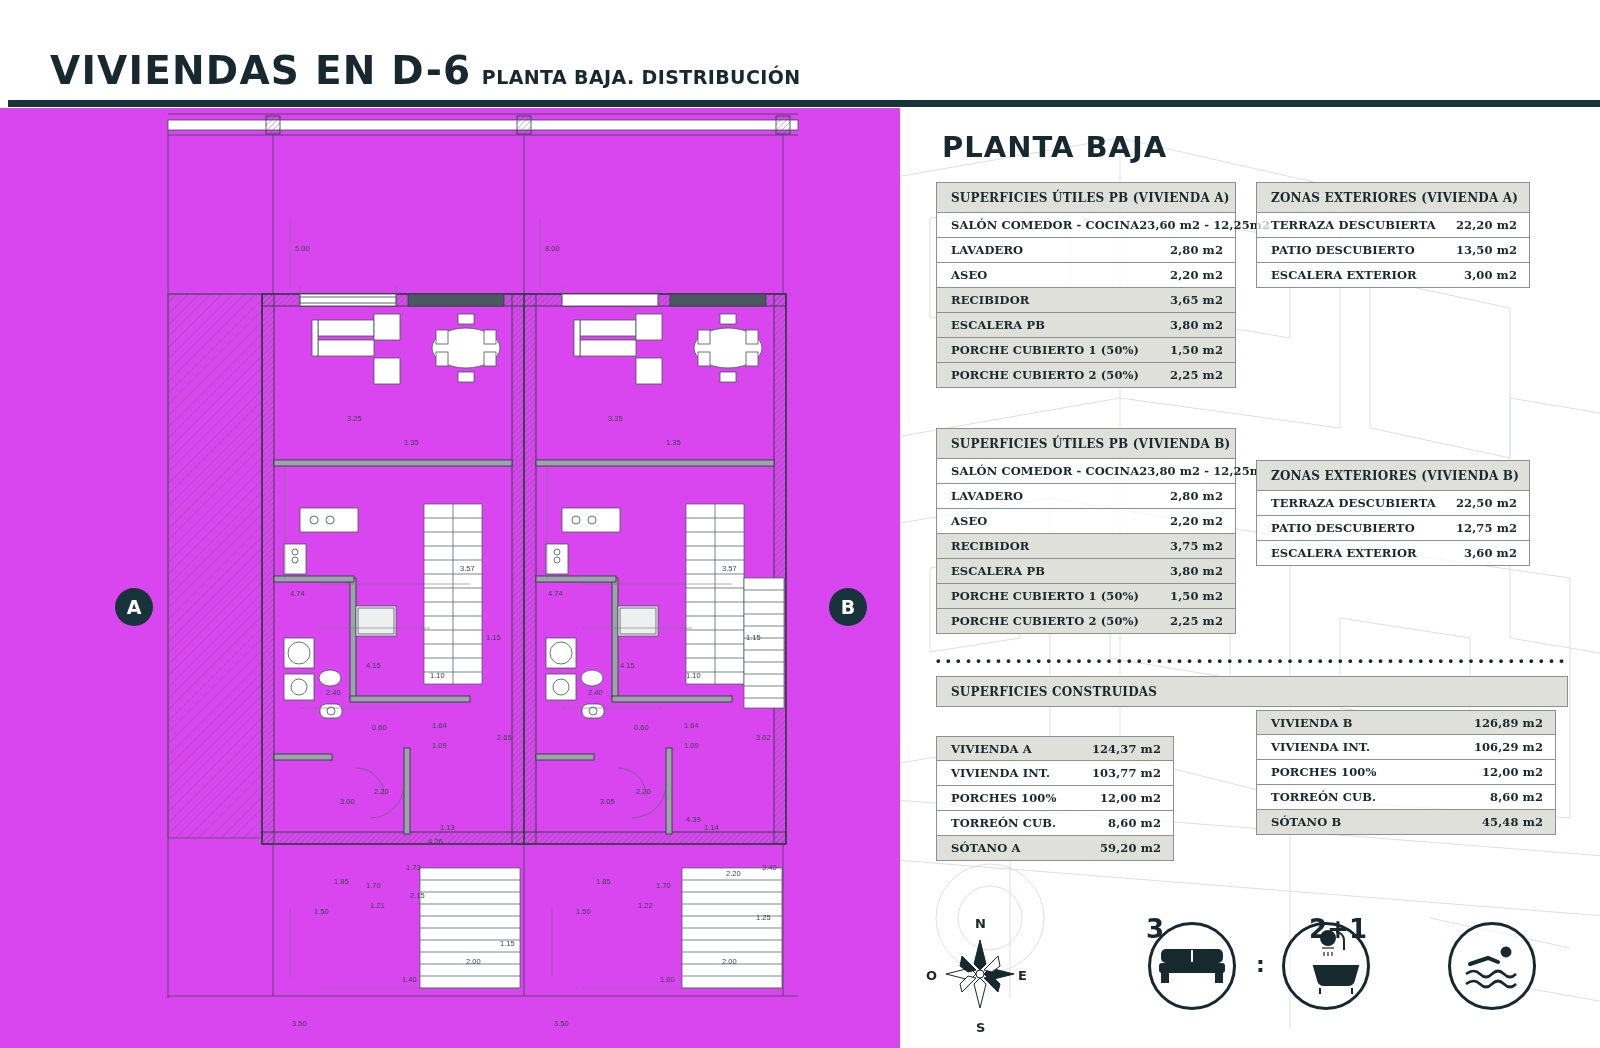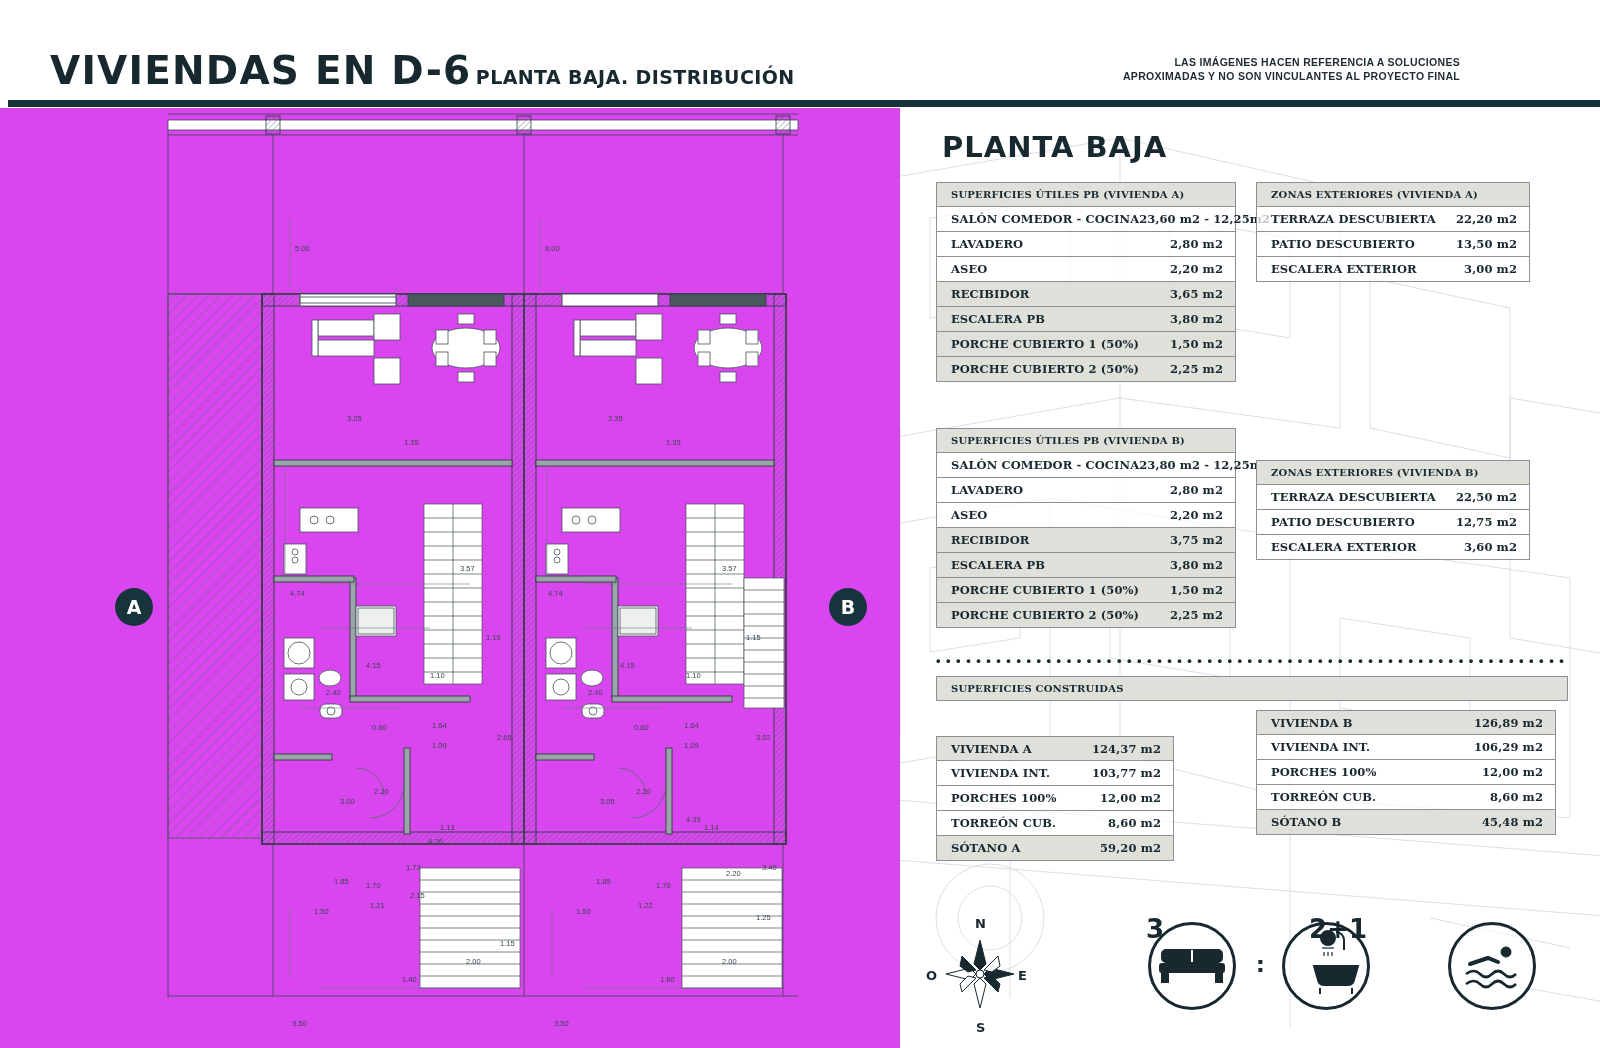--- a/index.html
+++ b/index.html
@@ -31,20 +31,21 @@
     font-size: 39px;
     letter-spacing: 1.2px;
     color: #17282f;
   }
   #main-title .t2 {
     font-family: "DejaVu Sans", sans-serif;
     font-weight: bold;
     font-size: 19px;
     letter-spacing: 0.4px;
     color: #17282f;
+    margin-left: 6px;
   }
   #disclaimer {
     position: absolute;
     right: 140px; top: 55px;
     text-align: right;
     font-size: 10.5px;
     font-weight: bold;
     line-height: 1.35;
     letter-spacing: 0.3px;
     color: #1d2b33;
@@ -103,27 +104,27 @@
     font-weight: bold;
     font-size: 29px;
     letter-spacing: 1px;
     color: #17282f;
   }
 
   .tbl { position: absolute; }
   .tbl-head {
     background: #dfe0da;
     border: 1px solid #8d9093;
-    height: 25px;
+    height: 31px;
     display: flex;
     align-items: center;
     padding-left: 14px;
     font-family: "DejaVu Serif", serif;
     font-weight: bold;
-    font-size: 10px;
+    font-size: 12px;
     letter-spacing: 0.2px;
     color: #17282f;
   }
   .row {
     border: 1px solid #8d9093;
     border-top: none;
     height: 25px;
     display: flex;
     align-items: center;
     justify-content: space-between;
@@ -177,24 +178,20 @@
     color: #17282f;
   }
 </style>
 </head>
 <body>
 
 <div id="header">
   <div id="main-title">
     <span class="t1">VIVIENDAS EN D-6</span>
     <span class="t2">PLANTA BAJA. DISTRIBUCIÓN</span>
-  </div>
-  <div id="disclaimer">
-    <div>LAS IMÁGENES HACEN REFERENCIA A SOLUCIONES</div>
-    <div>APROXIMADAS Y NO SON VINCULANTES AL PROYECTO FINAL</div>
   </div>
   <div id="header-rule"></div>
   <div id="header-rule-gap"></div>
 </div>
 
 <div id="plan-area">
 <svg id="plan-svg" width="900" height="940" viewBox="0 0 900 940">
   <defs>
     <pattern id="hatch" width="8" height="8" patternTransform="rotate(45)" patternUnits="userSpaceOnUse">
       <line x1="0" y1="0" x2="0" y2="8" stroke="#5c6a72" stroke-width="0.8"></line>

